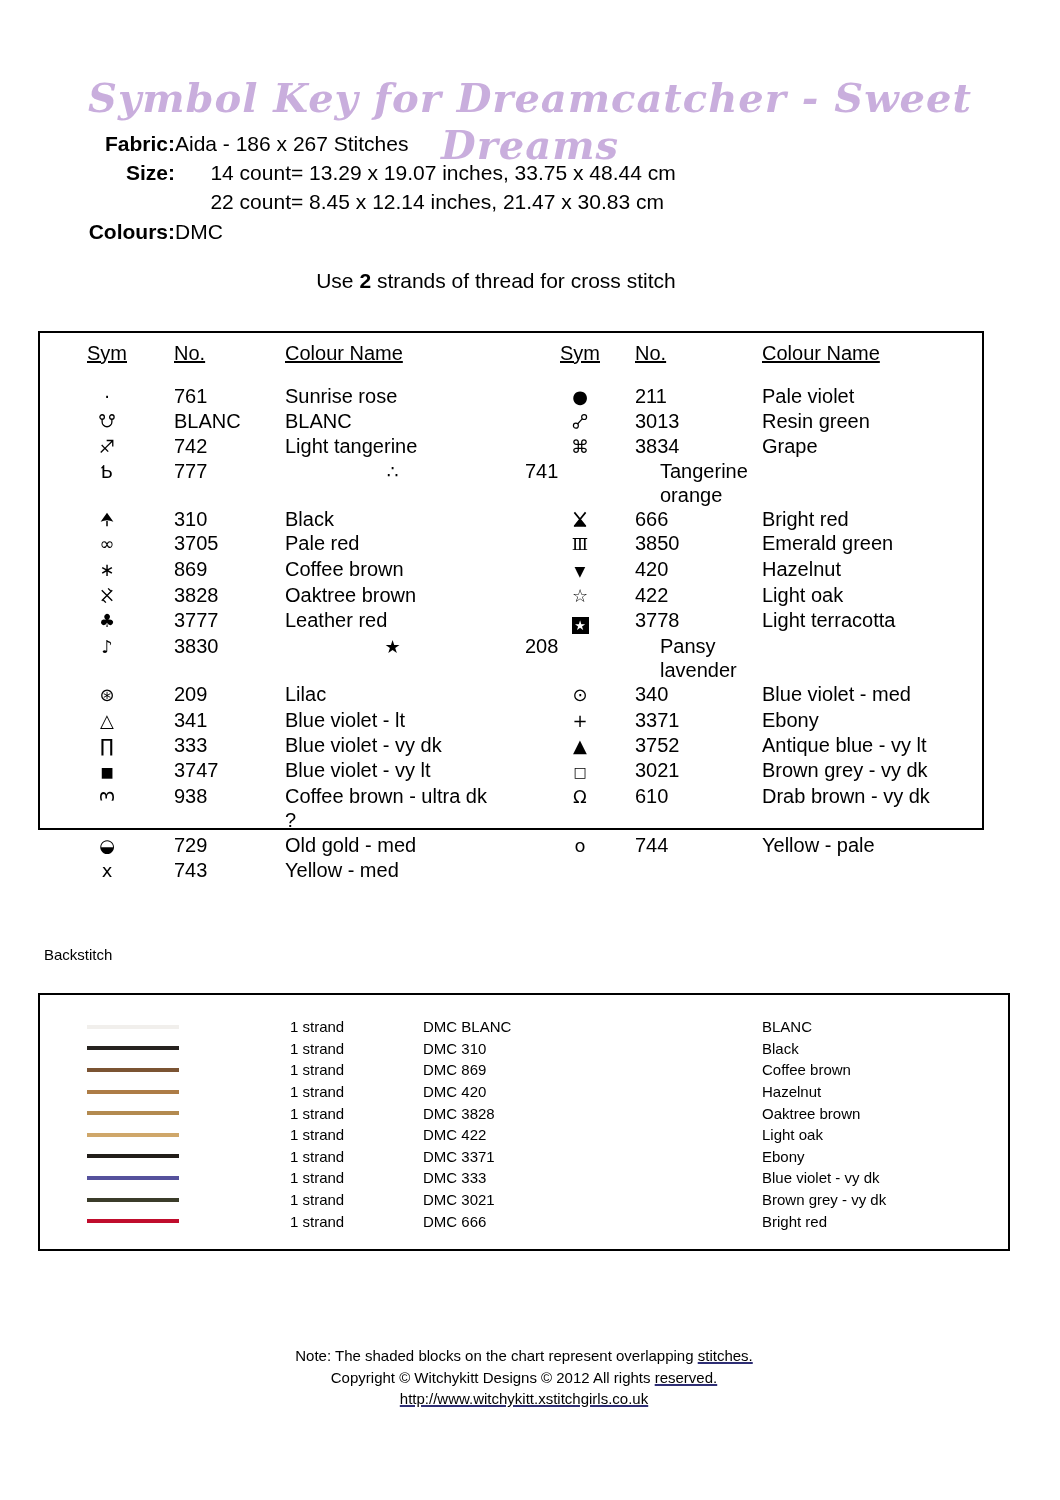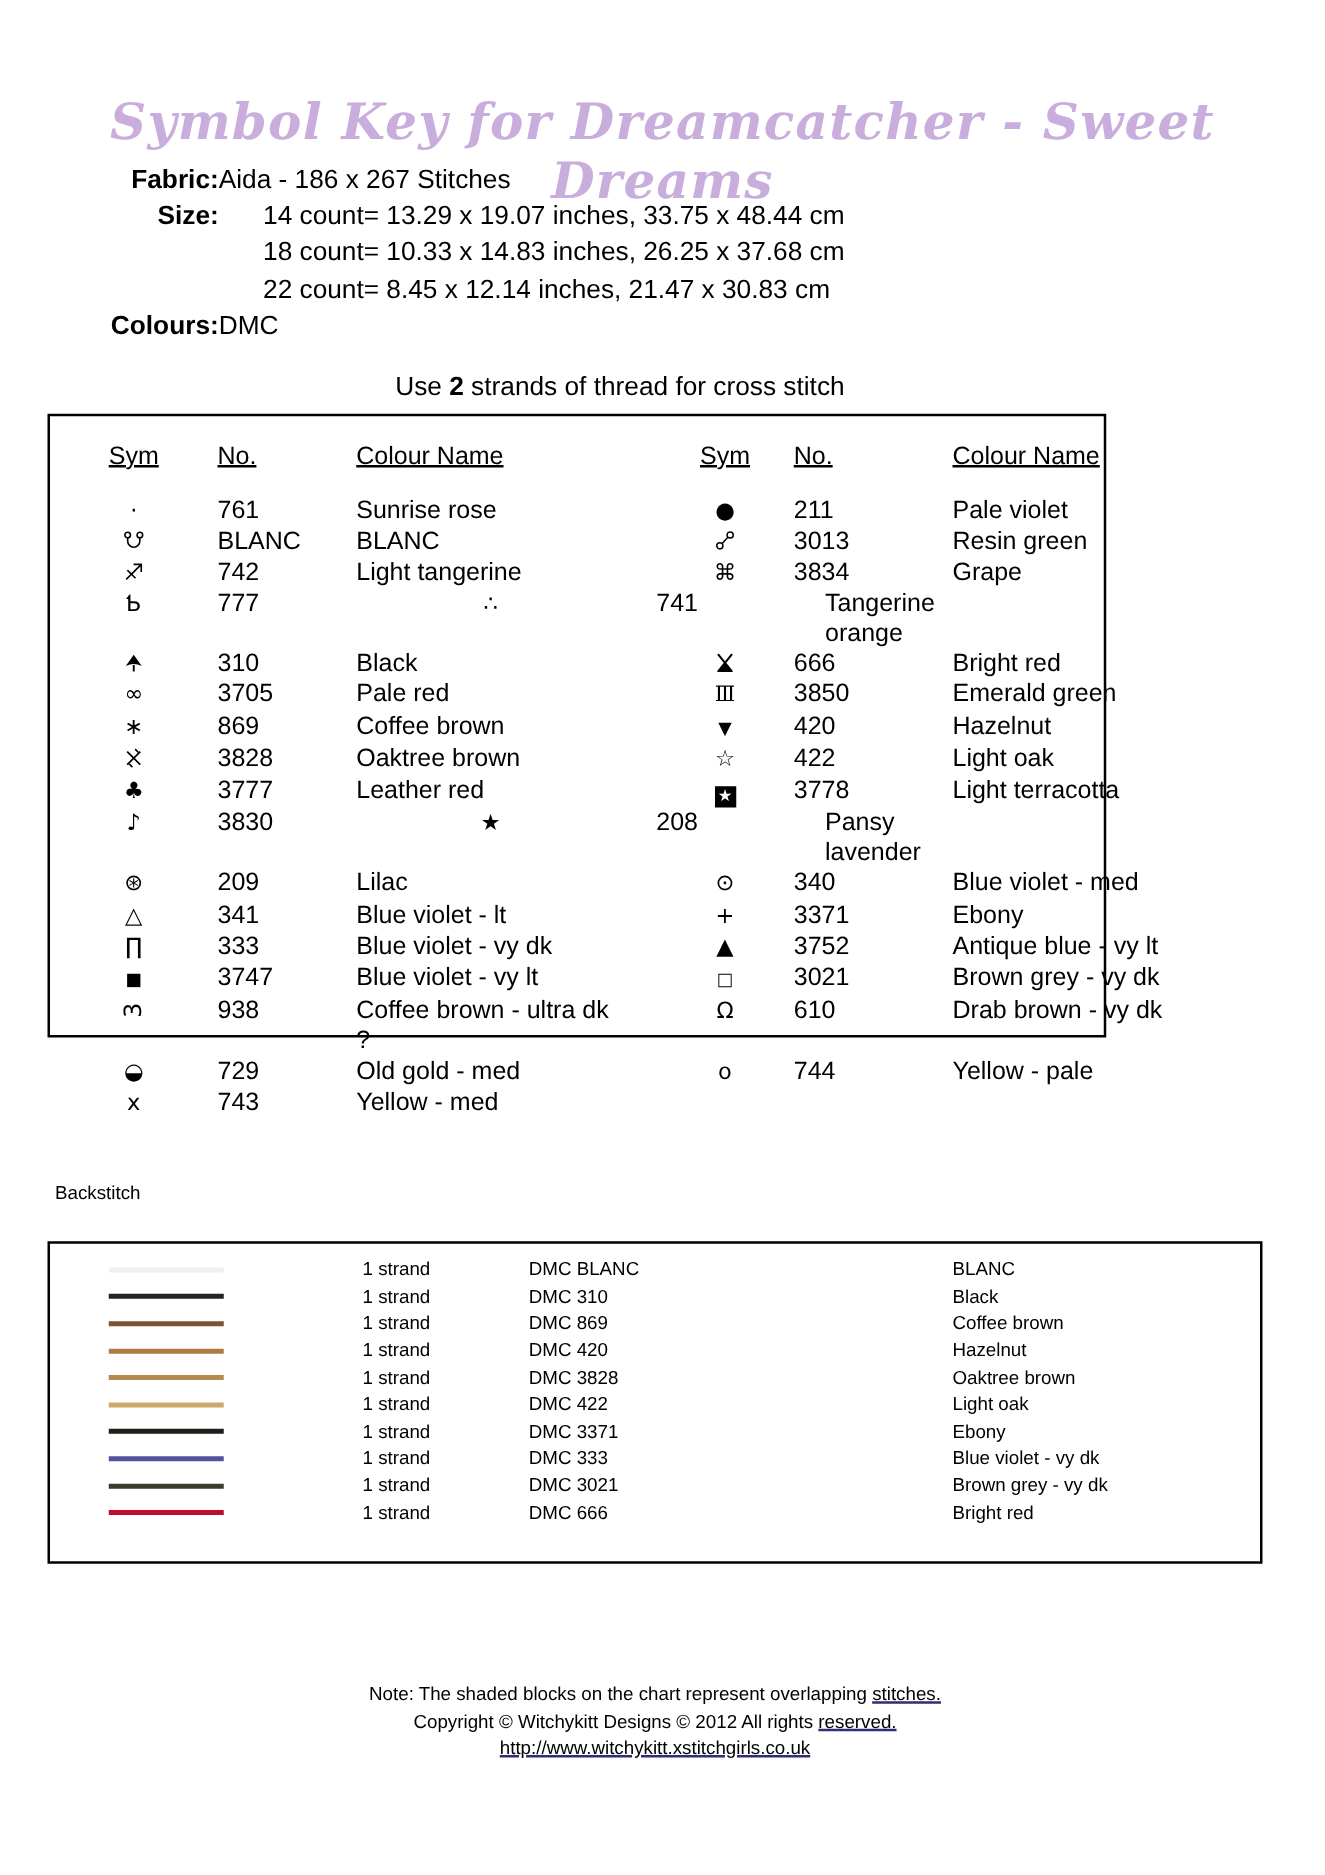--- a/index.html
+++ b/index.html
@@ -8,41 +8,41 @@
   .title{position:absolute;top:74px;left:0;width:100%;text-align:center;
          font-family:"DejaVu Serif",serif;font-style:italic;font-weight:bold;
          font-size:40px;letter-spacing:1px;color:var(--title_color,#c9aedd);}
   .info{position:absolute;left:38px;top:129px;font-size:21px;text-align:right;}
   .info-row{display:flex;line-height:29.2px;}
   .info-label{width:137px;font-weight:bold;}
   .count{display:inline-block;width:116px;}
   .strands-line{line-height:29.2px;margin-top:20px;}
   .strands-line b{font-weight:bold;}
 
-  .symbol-box{position:absolute;left:38px;top:331px;width:847px;height:499px;
-              border:2px solid #000;box-sizing:border-box;padding-top:20px;}
+  .symbol-box{position:absolute;left:38px;top:331px;width:946px;height:499px;
+              border:2px solid #000;box-sizing:border-box;padding-top:8px;}
   .srow{display:grid;grid-template-columns:134px 86px 265px 110px 102px 275px;
         line-height:24.2px;font-size:20px;}
   .srow.head{margin-bottom:19px;}
   .hd{text-decoration:underline;}
   .c-sym{text-align:center;}
   .c-no{}
   .c-name{padding-left:25px;}
   .srow > .c-name:nth-child(3){padding-right:38px;}
   .glyph{font-family:"DejaVu Sans",sans-serif;font-size:18px;}
   .glyph.small{font-size:14px;}
   .glyph.serif{font-family:"DejaVu Serif",serif;font-size:17px;}
   .glyph.rot{display:inline-block;transform:rotate(-90deg);font-size:19px;}
   .glyph.inv{display:inline-block;width:17px;height:17px;background:#000;color:#fff;
              font-size:13px;line-height:17px;text-align:center;vertical-align:-3px;}
   .symsvg{width:18px;height:19px;vertical-align:-3px;}
 
   .bs-label{position:absolute;left:44px;top:946px;font-size:15px;}
   .backstitch-box{position:absolute;left:38px;top:993px;width:972px;height:258px;
-                  border:2px solid #000;box-sizing:border-box;padding-top:10px;}
+                  border:2px solid #000;box-sizing:border-box;padding-top:21px;}
   .brow{display:grid;grid-template-columns:47px 92px 111px 133px 339px 250px;
         height:21.6px;align-items:center;font-size:15px;}
   .swatch{display:block;width:92px;height:4px;}
 
   .footer{position:absolute;left:38px;top:1345px;width:972px;text-align:center;
           font-size:15px;line-height:21.5px;}
   .lnk{text-decoration:underline;
        text-decoration-color:var(--link_underline,#2e2e75);
        text-decoration-thickness:2px;}
 </style>
@@ -84,24 +84,20 @@
     <div class="info-row">
       <span class="info-label">Fabric:</span>
       <span>Aida -  186 x 267 Stitches</span>
     </div>
     <div class="info-row">
       <span class="info-label">Size:</span>
       <span><span class="count">14 count</span><span>= 13.29 x 19.07 inches, 33.75 x 48.44 cm</span></span>
     </div>
     <div class="info-row">
       <span class="info-label"></span>
-      <span><span class="count">18 count</span><span>= 10.33 x 14.83 inches, 26.25 x 37.68 cm</span></span>
-    </div>
-    <div class="info-row">
-      <span class="info-label"></span>
       <span><span class="count">22 count</span><span>= 8.45 x 12.14 inches, 21.47 x 30.83 cm</span></span>
     </div>
     <div class="info-row">
       <span class="info-label">Colours:</span>
       <span>DMC</span>
     </div>
     <div class="strands-line"><span>Use </span><b>2</b><span> strands of thread for cross stitch</span></div>
   </div>
 
   <div class="symbol-box">

